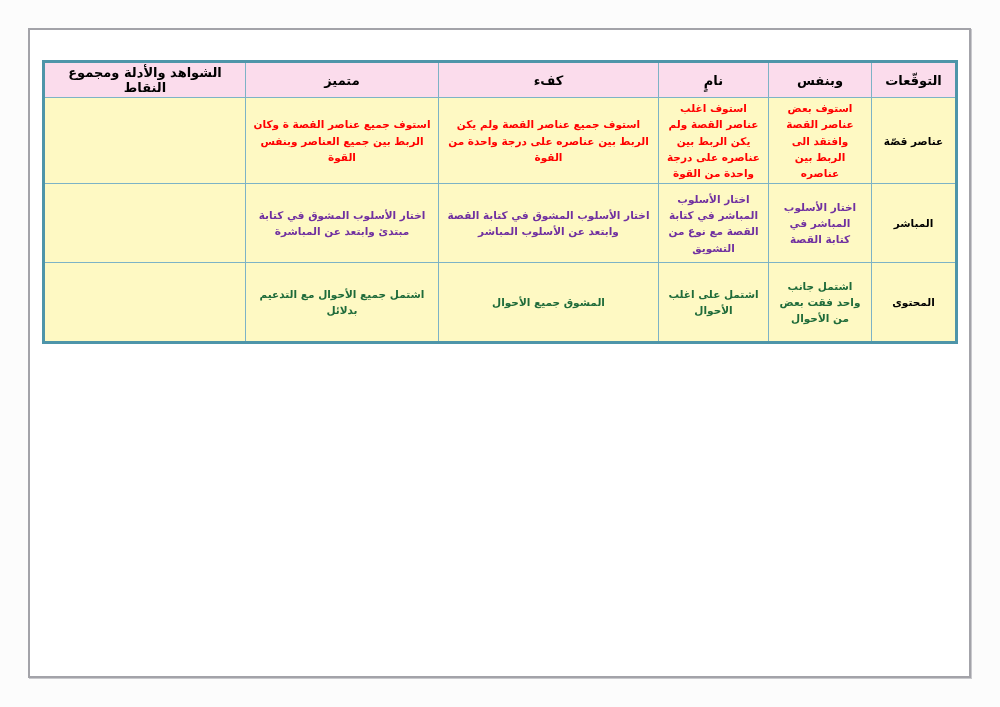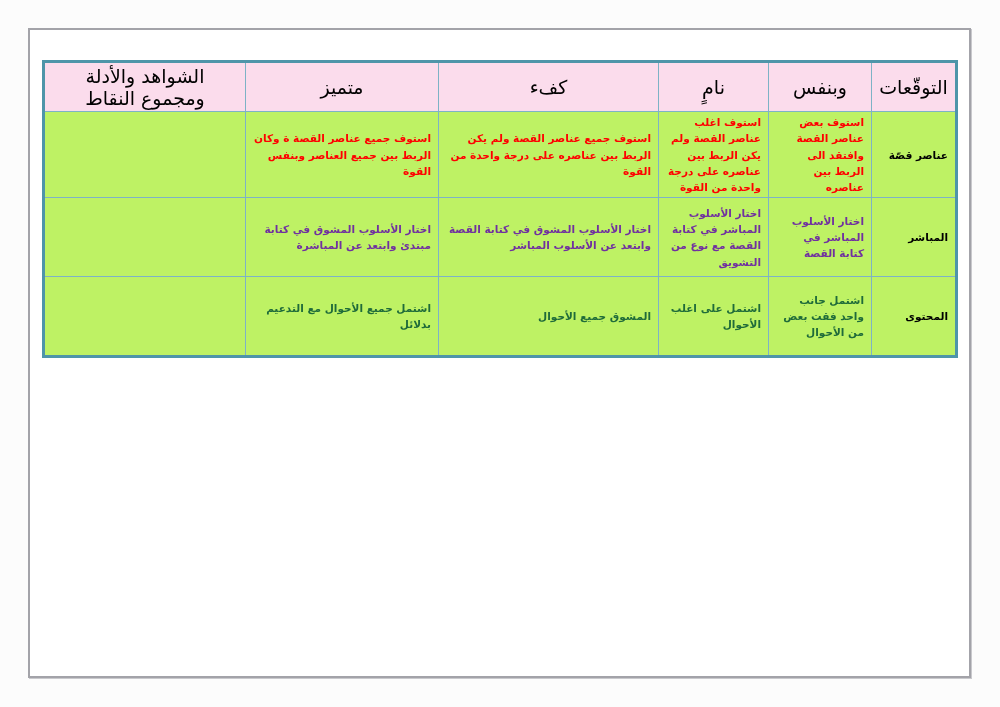--- a/index.html
+++ b/index.html
@@ -36,29 +36,28 @@
   table.rubric th, table.rubric td {
     border: 1px solid #7db3c6;
     text-align: center;
     vertical-align: middle;
     padding: 2px 7px;
     overflow: hidden;
   }
   table.rubric thead th {
     background: #fbdcec;
     height: 24px;
-    font-size: 19px;
+    font-size: 13px;
     color: #000000;
-    font-weight: normal;
+    font-weight: bold;
   }
   table.rubric tbody td {
     font-size: 10.5px;
     line-height: 1.55;
-    background: #bef264;
-    text-align: right;
+    background: #fef9c3;
   }
   td.row-header {
     font-size: 13px;
     color: #000000;
   }
   tr.row-story   { height: 84px; }
   tr.row-style   { height: 79px; }
   tr.row-content { height: 80px; }
   .c-red    { color: #ff0000; }
   .c-purple { color: #7030a0; }

